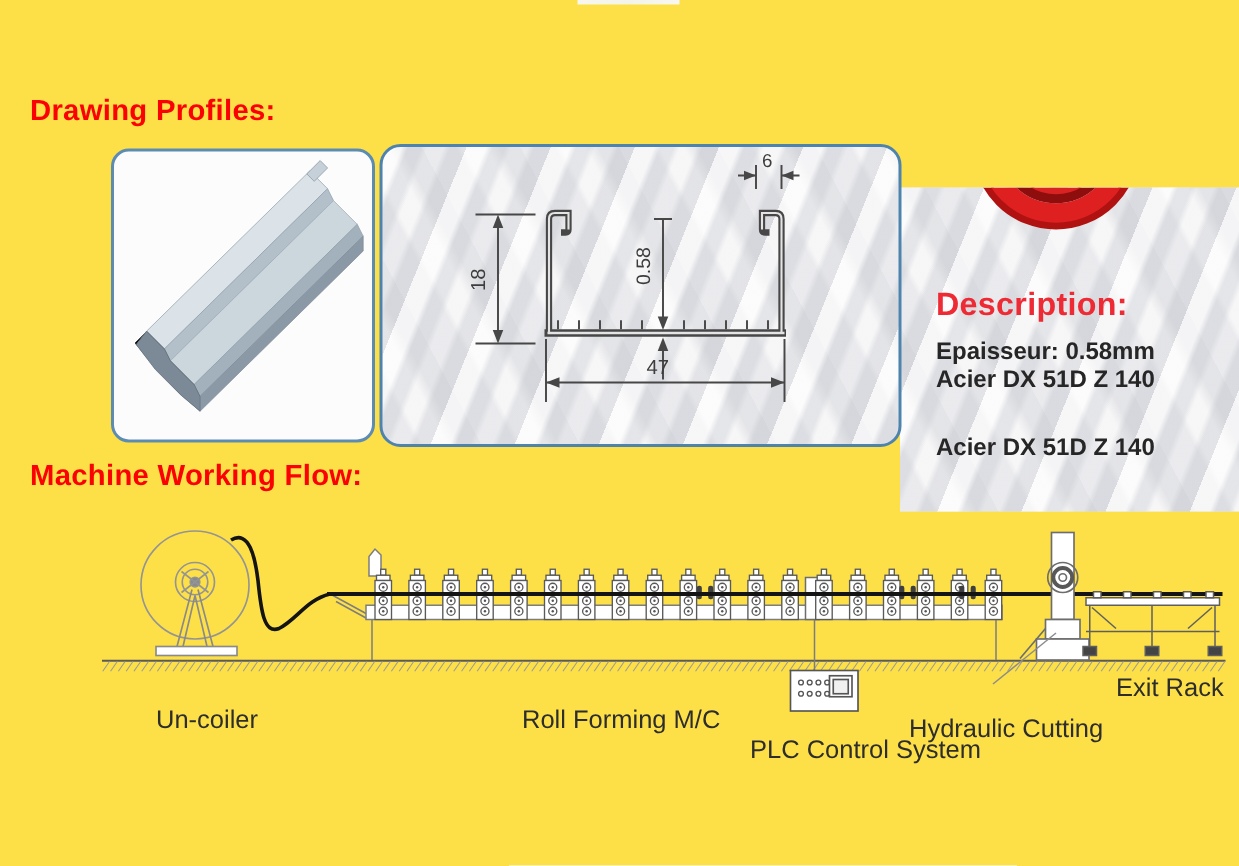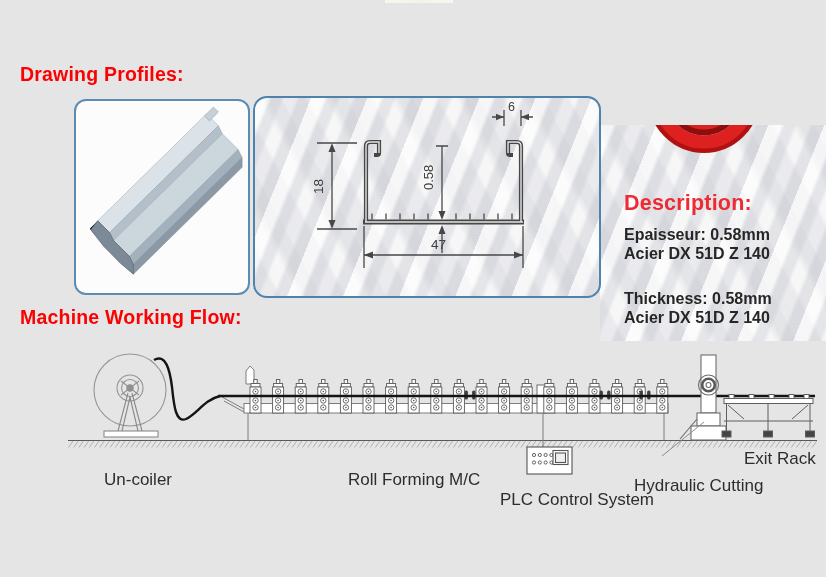--- a/index.html
+++ b/index.html
@@ -1,18 +1,18 @@
 <!DOCTYPE html>
 <html><head>
 <meta charset="utf-8">
 <style>
   * { margin:0; padding:0; box-sizing:border-box; }
   html,body { background:#ffffff; }
   body { font-family:"Liberation Sans", sans-serif; }
-  .page { position:relative; width:826px; height:577px; background:#e5e5e5; overflow:hidden; }
+  .page { position:relative; width:826px; height:577px; background:#fde047; overflow:hidden; }
 
   .top-sliver { position:absolute; left:385px; top:0; width:68px; height:3px;
     background:linear-gradient(90deg,#f7f7ee,#f2f3e9,#f8f8f0); }
 
   .heading { position:absolute; color:#fb0202; font-weight:700; font-size:19.5px;
     letter-spacing:.2px; white-space:nowrap; }
   .heading.profiles { left:20px; top:63px; }
   .heading.flow { left:20px; top:306px; }
 
   .profiles-strip { position:absolute; left:72px; top:85px; width:754px; height:216px; }
@@ -55,21 +55,20 @@
         <circle cx="104" cy="-28" r="53" fill="none" stroke="#b01212" stroke-width="6"></circle>
         <circle cx="104" cy="-28" r="45" fill="none" stroke="#df2020" stroke-width="13"></circle>
         <circle cx="104" cy="-28" r="35" fill="none" stroke="#8e0e0e" stroke-width="7"></circle>
         <circle cx="104" cy="-28" r="28" fill="none" stroke="#d92222" stroke-width="9"></circle>
       </svg>
       <div class="desc-block">
         <div class="desc-title">Description:</div>
         <div class="desc-line">Epaisseur: 0.58mm</div>
         <div class="desc-line">Acier DX 51D Z 140</div>
         <div class="desc-gap"></div>
-        <div class="desc-line">Thickness: 0.58mm</div>
         <div class="desc-line">Acier DX 51D Z 140</div>
       </div>
     </div>
 
     <div class="photo-panel">
       <svg width="176" height="196" viewBox="0 0 178 196">
         <polygon points="22,120 132,12 144,24 34,132" fill="#dbe3e9" stroke="#9fadb8" stroke-width="0.6"></polygon>
         <polygon points="34,132 144,24 148,32 38,140" fill="#b3c0ca" stroke="#93a2ae" stroke-width="0.5"></polygon>
         <polygon points="38,140 148,32 164,48 54,156" fill="#ccd6dd" stroke="#9fadb8" stroke-width="0.5"></polygon>
         <polygon points="54,156 164,48 168,56 58,164" fill="#a3b1bd" stroke="#8e9daa" stroke-width="0.5"></polygon>
@@ -544,15 +543,15 @@
           <circle cx="491.4" cy="119.5" r="1.6"></circle>
         </g>
       <rect x="493" y="107.5" width="15" height="14"></rect>
       <rect x="495.5" y="110" width="10" height="9.5" fill="#f0f0f0"></rect>
     </g>
   </svg>
 
   <div class="diagram-label" style="left:104px; top:470px;">Un-coiler</div>
   <div class="diagram-label" style="left:348px; top:470px;">Roll Forming M/C</div>
   <div class="diagram-label" style="left:500px; top:490px;">PLC Control System</div>
-  <div class="diagram-label" style="left:634px; top:476px;">Hydraulic Cutting</div>
+  <div class="diagram-label" style="left:606px; top:476px;">Hydraulic Cutting</div>
   <div class="diagram-label" style="left:744px; top:449px;">Exit Rack</div>
 </div>
 
 </body></html>

